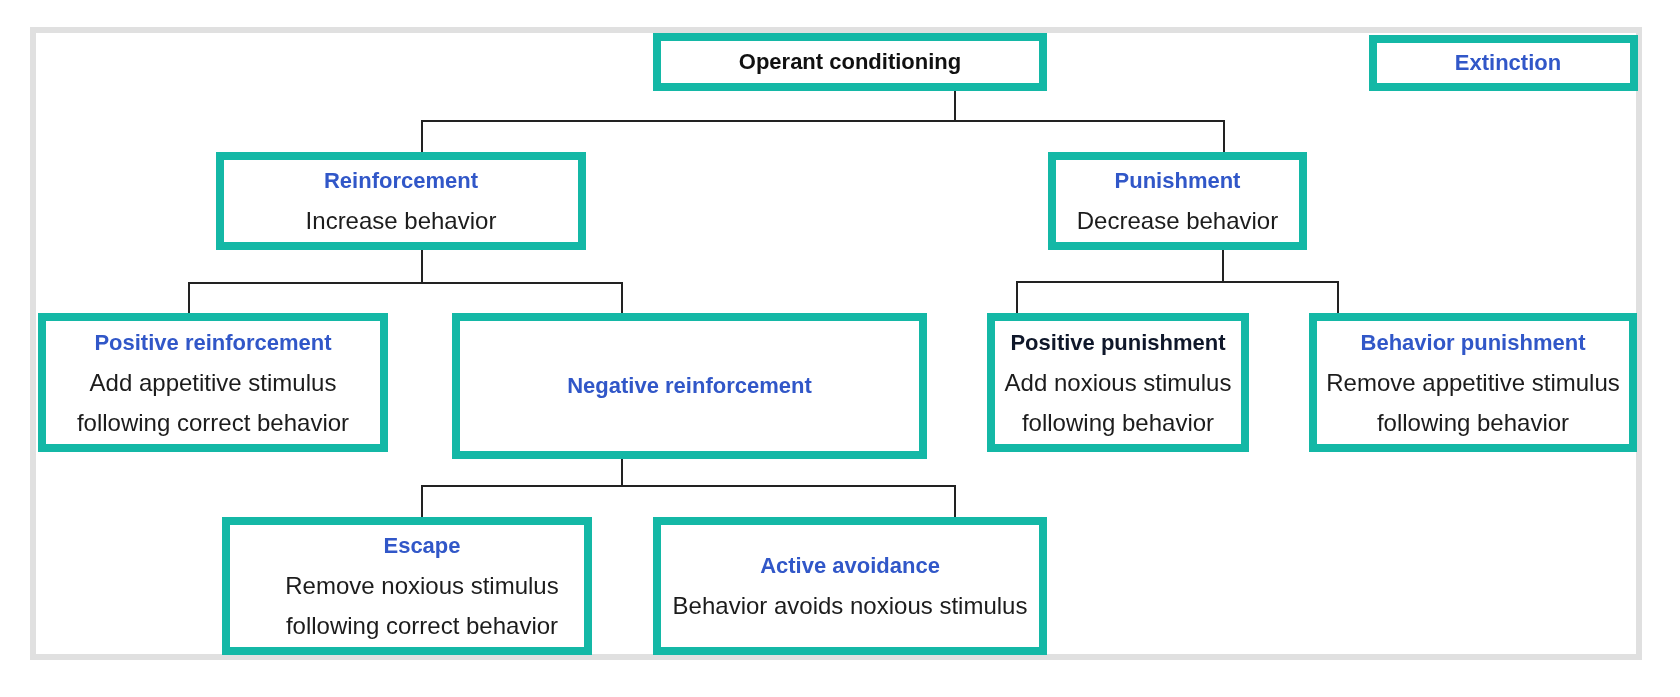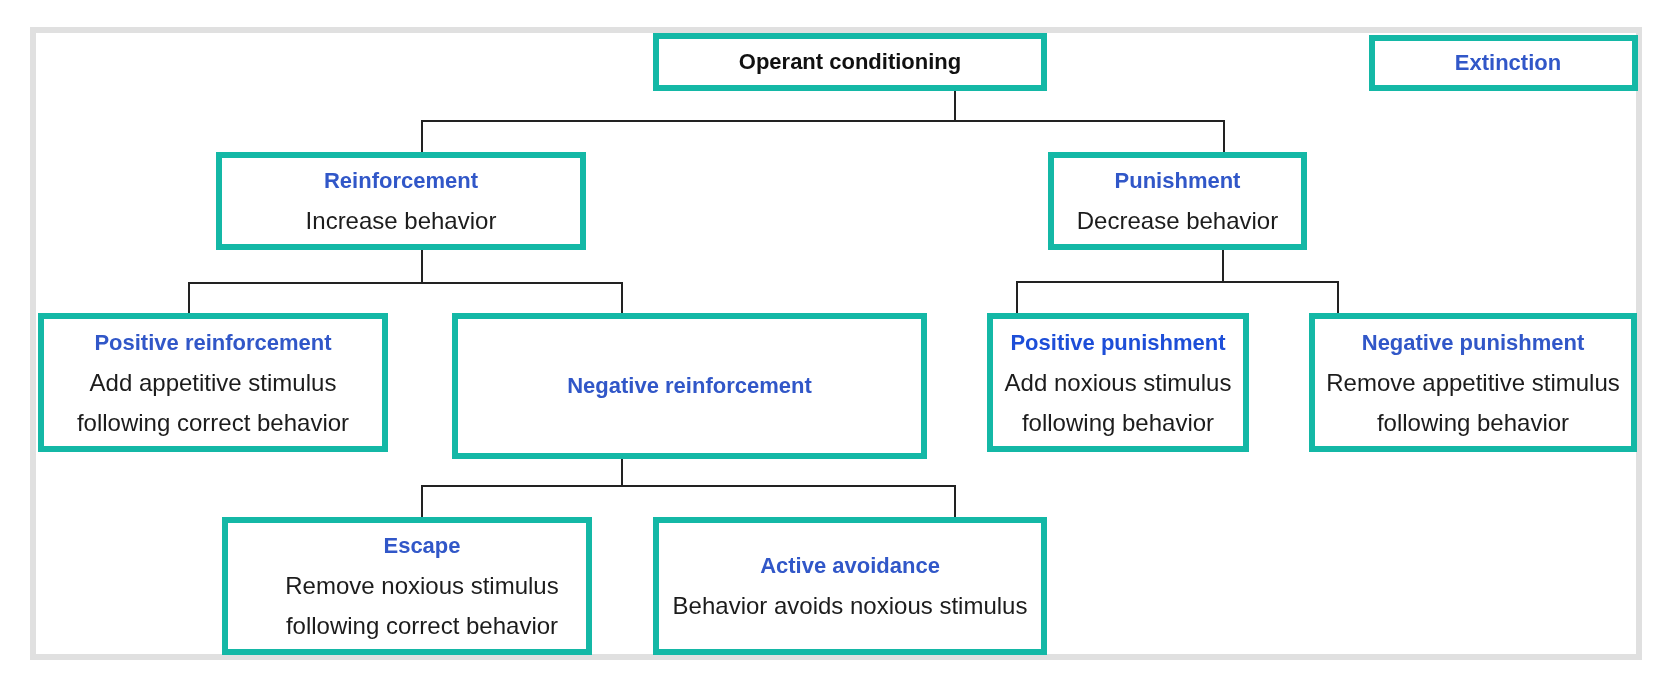--- a/index.html
+++ b/index.html
@@ -22,21 +22,21 @@
   .connectors {
     position: absolute;
     left: 0; top: 0;
     width: 1680px; height: 697px;
     z-index: 1;
     pointer-events: none;
   }
   .node {
     position: absolute;
     background: #ffffff;
-    border: 6px solid #14b8a6;
+    border: 8px solid #14b8a6;
     box-sizing: border-box;
     display: flex;
     flex-direction: column;
     align-items: center;
     justify-content: center;
     text-align: center;
     z-index: 2;
   }
   .node .title {
     font-weight: bold;
@@ -94,27 +94,27 @@
     <div class="title t-blue" style="color: rgb(49, 87, 200);">Positive reinforcement</div>
     <div class="line">Add appetitive stimulus</div>
     <div class="line">following correct behavior</div>
   </div>
 
   <div class="node" style="left:452px; top:313px; width:475px; height:146px;justify-content:center;">
     <div class="title t-blue" style="color: rgb(49, 87, 200);">Negative reinforcement</div>
   </div>
 
   <div class="node" style="left:987px; top:313px; width:262px; height:139px;">
-    <div class="title t-blue" style="color: #1d4ed8;">Positive punishment</div>
+    <div class="title t-blue" style="color: #0f172a;">Positive punishment</div>
     <div class="line">Add noxious stimulus</div>
     <div class="line">following behavior</div>
   </div>
 
   <div class="node" style="left:1309px; top:313px; width:328px; height:139px;">
-    <div class="title t-blue" style="color: rgb(49, 87, 200);">Negative punishment</div>
+    <div class="title t-blue" style="color: rgb(49, 87, 200);">Behavior punishment</div>
     <div class="line">Remove appetitive stimulus</div>
     <div class="line">following behavior</div>
   </div>
 
   <div class="node" style="left:222px; top:517px; width:370px; height:138px;padding-left:30px;">
     <div class="title t-blue" style="color: rgb(49, 87, 200);">Escape</div>
     <div class="line">Remove noxious stimulus</div>
     <div class="line">following correct behavior</div>
   </div>
 

